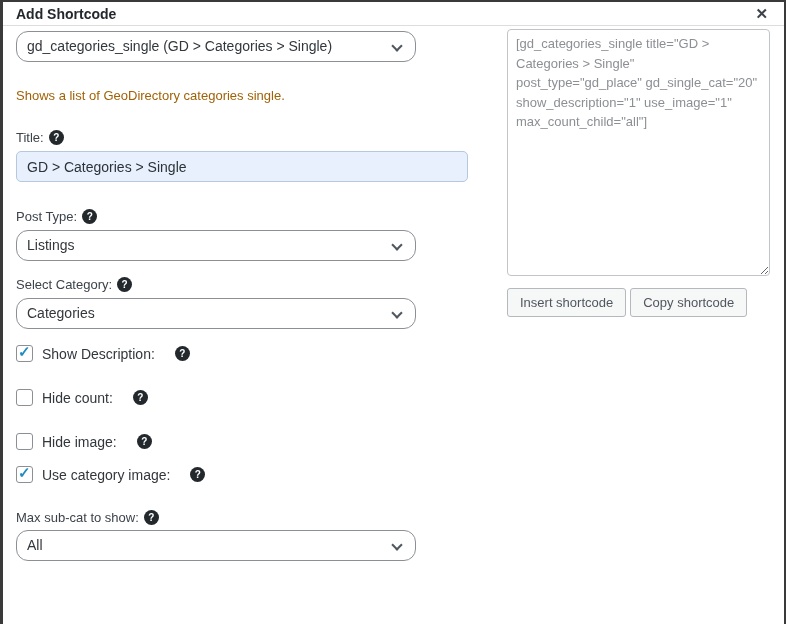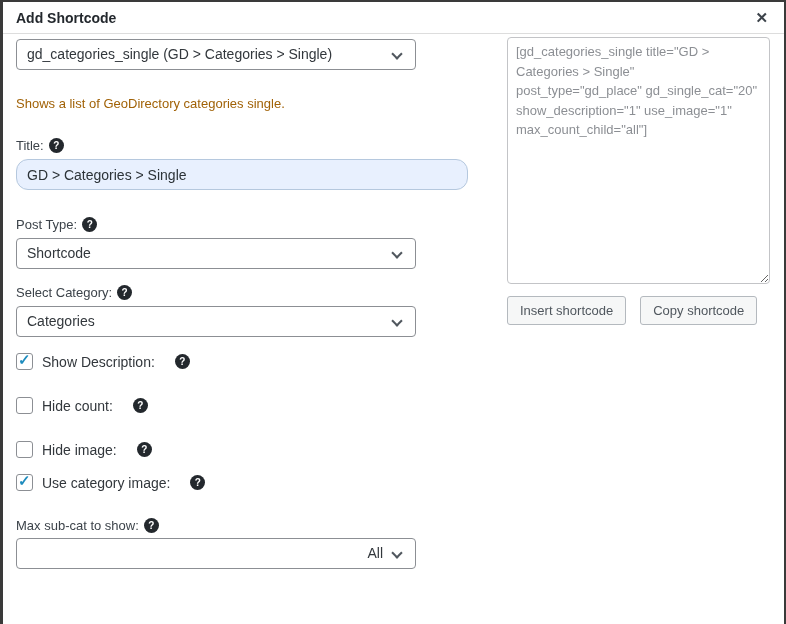--- a/index.html
+++ b/index.html
@@ -9,21 +9,21 @@
     background: var(--overlay-edge, #3a3a3a);
     position: relative;
   }
   .modal {
     position: absolute;
     top: 2px; left: 3px; right: 2px; bottom: 0;
     background: #ffffff;
   }
   
   .titlebar {
-    height: 32px;
+    height: 24px;
     display: flex;
     align-items: center;
     justify-content: space-between;
     padding: 0 10px 0 13px;
     border-bottom: 1px solid #dddddd;
   }
   .titlebar h1 {
     font-size: 14px;
     font-weight: bold;
     color: #23282d;
@@ -48,21 +48,21 @@
   }
   .left-col  { width: 452px; flex: none; }
   .right-col { width: 263px; flex: none; }
 
   
   .selectbox {
     position: relative;
     width: 400px;
     height: 31px;
     border: 1px solid #8c8f94;
-    border-radius: 4px;
+    border-radius: 12px;
     background: #ffffff;
     padding: 0 32px 0 10px;
     line-height: 29px;
     font-size: 14px;
     color: #32373c;
     cursor: pointer;
     white-space: nowrap;
     overflow: hidden;
   }
   .chevron {
@@ -101,21 +101,21 @@
     margin-top: 26px;
     font-size: 13px;
     color: #a16207;
   }
   
   .title-input {
     margin-top: 6px;
     width: 452px;
     height: 31px;
     border: 1px solid #b5c8de;
-    border-radius: 12px;
+    border-radius: 5px;
     background: var(--input-highlight-bg, #e8f0fe);
     padding: 0 10px;
     font-size: 14px;
     color: #2c3338;
     font-family: "Liberation Sans", sans-serif;
   }
   
   .checkbox-row {
     display: flex;
     align-items: center;
@@ -153,37 +153,37 @@
     padding: 4px 8px;
     font-size: 13px;
     line-height: 1.5;
     color: #8c8f94;
     font-family: "Liberation Sans", sans-serif;
     resize: both;
     background: #ffffff;
   }
   .btn-row {
     display: flex;
-    gap: 14px;
+    gap: 4px;
     margin-top: 8px;
   }
   .wp-btn {
     height: 29px;
     padding: 0 12px;
     background: #f6f7f7;
     border: 1px solid #b4b9be;
     border-radius: 3px;
     font-size: 13px;
     color: #50575e;
     cursor: pointer;
     font-family: "Liberation Sans", sans-serif;
   }
   
   .mt-2  { margin-top: 2px; }
-  .mt-5  { margin-top: 5px; text-align: right; }
+  .mt-5  { margin-top: 5px; }
   .mt-6  { margin-top: 6px; }
   .mt-27 { margin-top: 27px; }
   .mt-28 { margin-top: 16px; }
 </style>
 </head>
 <body>
 
 <div class="modal">
 
   <div class="titlebar">
@@ -206,21 +206,21 @@
         <span>Title:</span>
         <span class="help-icon">?</span>
       </div>
       <input class="title-input" type="text" value="GD &gt; Categories &gt; Single" style="">
 
       <div class="label-row mt-27">
         <span>Post Type:</span>
         <span class="help-icon">?</span>
       </div>
       <div class="selectbox mt-6">
-        <span>Shortcode</span>
+        <span>Listings</span>
         <span class="chevron"></span>
       </div>
 
       <div class="label-row mt-28">
         <span>Select Category:</span>
         <span class="help-icon">?</span>
       </div>
       <div class="selectbox mt-6">
         <span>Categories</span>
         <span class="chevron"></span>

